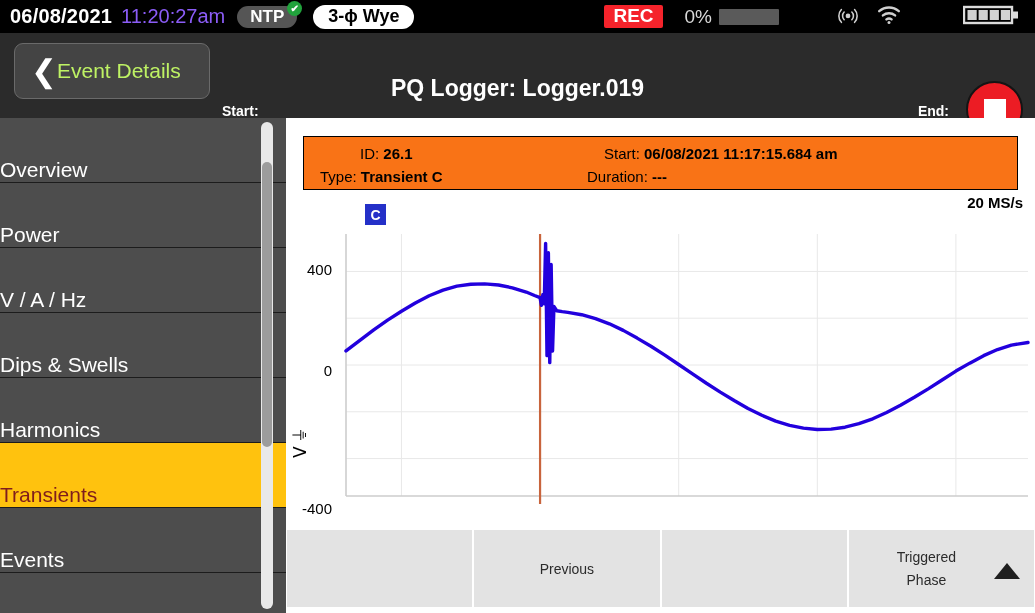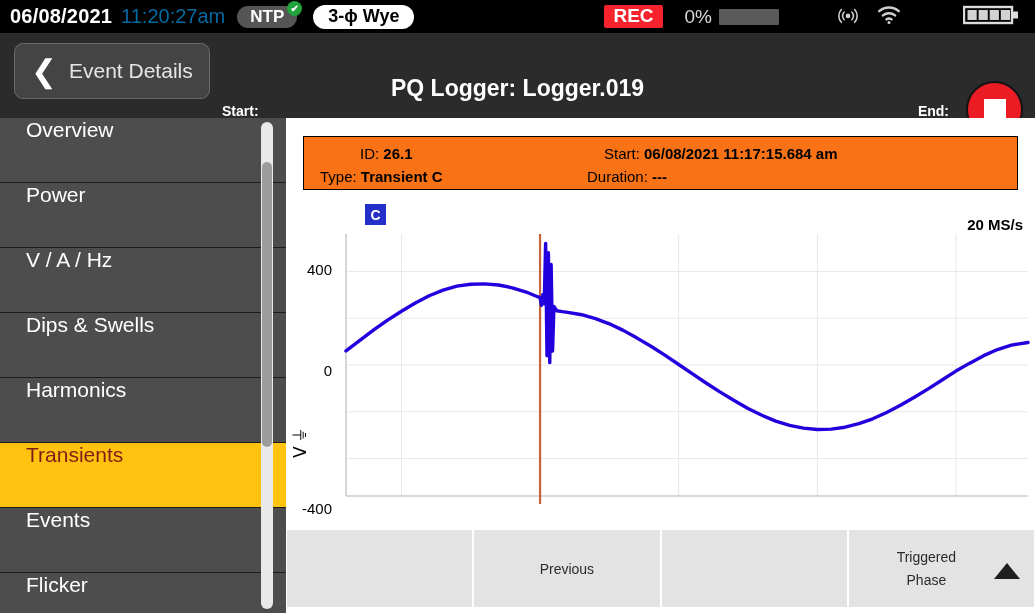--- a/index.html
+++ b/index.html
@@ -7,21 +7,21 @@
   body { font-family:"Liberation Sans", sans-serif; }
 
   #app { position:relative; width:1035px; height:463px; background:#000; }
 
   
   #statusbar {
     position:absolute; left:0; top:0; width:1035px; height:33px;
     background:#000; display:flex; align-items:center; padding:0 10px;
   }
   .sb-date { color:#fff; font-size:20px; font-weight:bold; letter-spacing:0.2px; }
-  .sb-time { color:#0369a1; font-size:20px; margin-left:9px; font-weight:normal; }
+  .sb-time { color:#8b5cf6; font-size:20px; margin-left:9px; font-weight:normal; }
   .sb-ntp {
     margin-left:12px; position:relative; background:#555; color:#fff;
     font-size:17px; font-weight:bold; border-radius:11px;
     padding:2px 13px 3px 13px; line-height:17px;
   }
   .sb-ntp-check {
     position:absolute; right:-5px; top:-5px; width:15px; height:15px;
     border-radius:50%; background:#21a33c; color:#fff; font-size:10px;
     line-height:15px; text-align:center; font-weight:bold;
   }
@@ -48,21 +48,21 @@
   }
   #back-btn {
     position:absolute; left:14px; top:10px; width:196px; height:56px;
     background:#444; border:1px solid #6a6a6a; border-radius:9px;
     display:flex; align-items:center; cursor:pointer;
   }
   #back-btn .chev {
     color:#fff; font-size:31px; font-weight:bold; margin-left:16px;
     line-height:31px; font-family:"DejaVu Sans", sans-serif;
   }
-  #back-btn .lbl { color:#e5e5e5; font-size:21px; margin-left:12px; }
+  #back-btn .lbl { color:#bef264; font-size:21px; }
 
   .hdr-title {
     position:absolute; left:0; top:42px; width:1035px; text-align:center;
     color:#fff; font-size:23px; font-weight:bold;
   }
   .meta-start {
     position:absolute; left:222px; top:70px; color:#fff; font-size:14px;
     font-weight:bold;
   }
   .meta-start-val {
@@ -86,22 +86,22 @@
   }
   #stop-btn .sq { width:22px; height:22px; background:#fff; }
 
   
   #sidebar {
     position:absolute; left:0; top:118px; width:286px; height:495px;
     background:#4d4d4d; overflow:hidden;
   }
   .side-item {
     position:relative; height:65px; border-bottom:1px solid #1c1c1c;
-    display:flex; align-items:flex-start; color:#fff; font-size:21px;
-    padding-left:26px; background:#4d4d4d; cursor:pointer;
+    display:flex; align-items:flex-end; color:#fff; font-size:21px;
+    background:#4d4d4d; cursor:pointer;
   }
   .side-item.active { background:#ffc20e; color:#7f1d1d; }
   #side-scroll-track {
     position:absolute; right:13px; top:4px; width:12px; height:487px;
     background:#e9e9e9; border-radius:6px;
   }
   #side-scroll-thumb {
     position:absolute; left:1px; top:40px; width:10px; height:285px;
     background:#9c9c9c; border-radius:5px;
   }
@@ -125,21 +125,21 @@
   #ib-start { left:300px; top:8px;  }
   #ib-dur   { left:283px; top:31px; }
 
   
   #phase-badge {
     position:absolute; left:79px; top:86px; width:21px; height:21px;
     background:#2430c8; color:#fff; font-size:14px; font-weight:bold;
     display:flex; align-items:center; justify-content:center;
   }
   #samplerate {
-    position:absolute; right:12px; top:98px; color:#000;
+    position:absolute; right:12px; top:76px; color:#000;
     font-size:15px; font-weight:bold;
   }
 
   
   #chart { position:absolute; left:0; top:108px; width:749px; height:302px; }
   #ylabel {
     position:absolute; left:4px; top:232px; color:#000; font-size:17px;
     transform:rotate(-90deg); transform-origin:left top; white-space:nowrap;
     font-family:"DejaVu Sans", sans-serif;
   }

